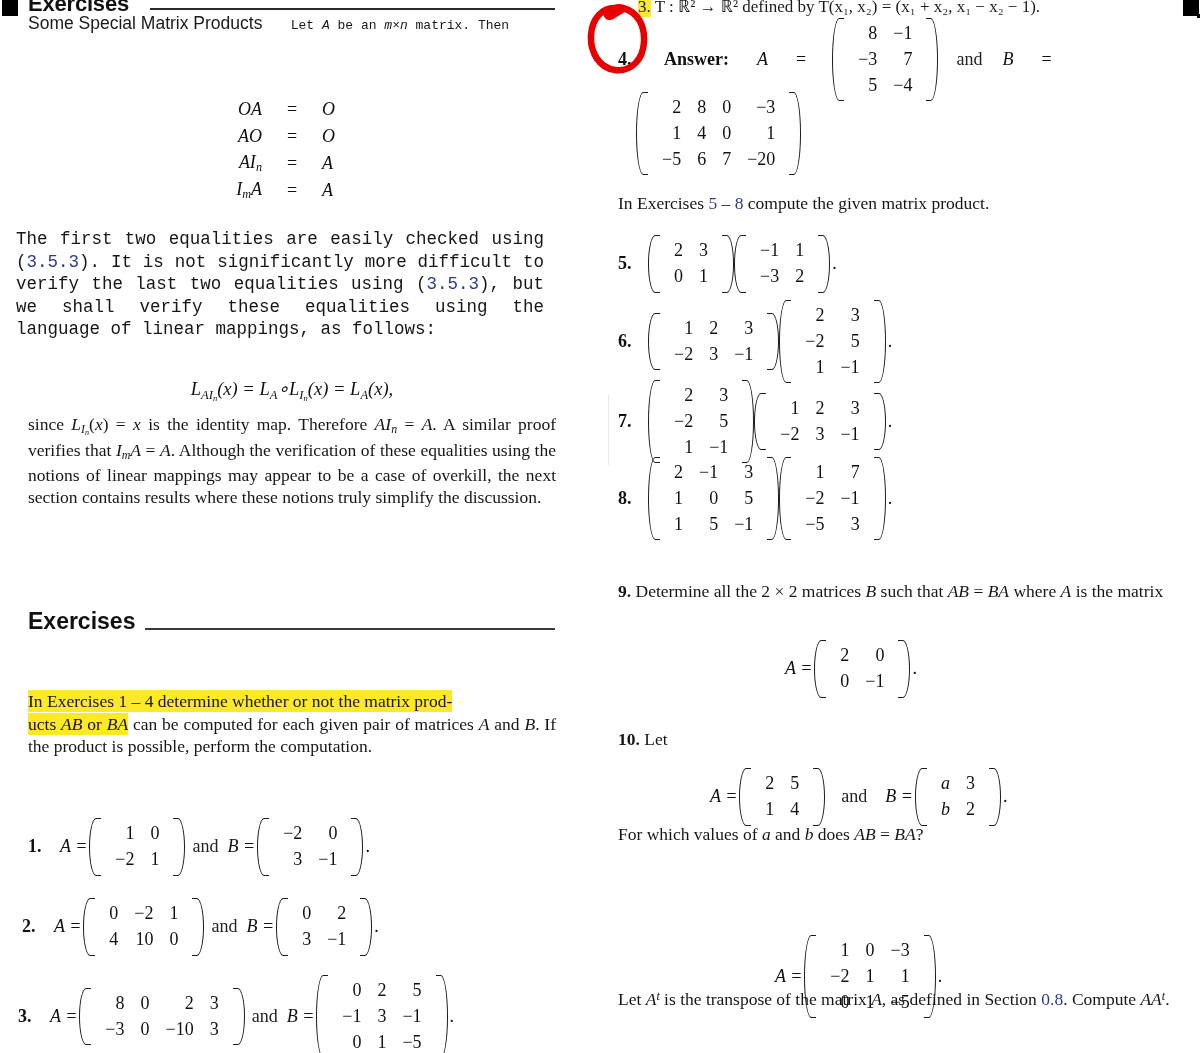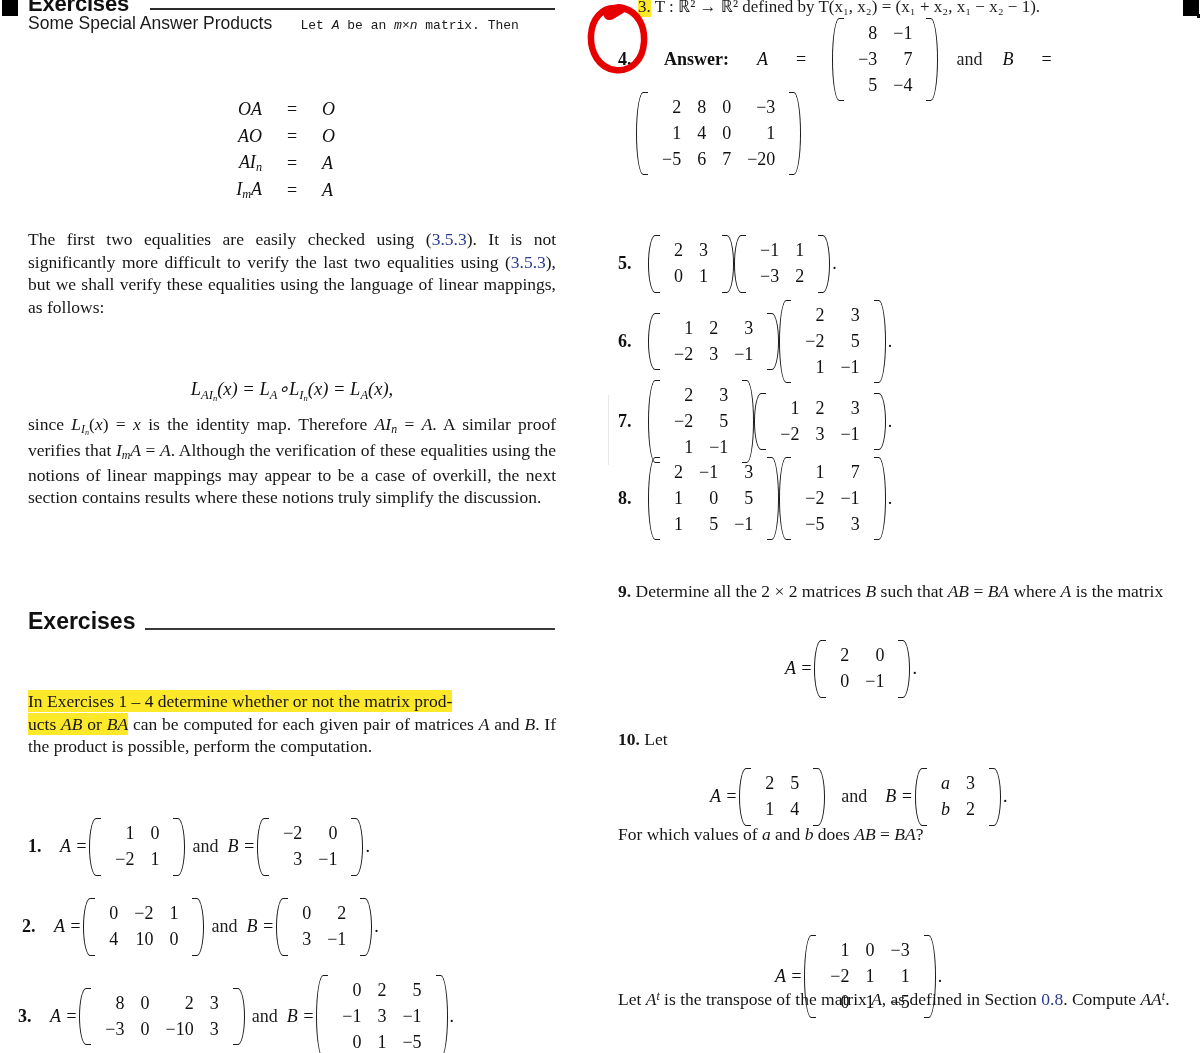--- a/index.html
+++ b/index.html
@@ -58,21 +58,21 @@
     position:absolute;left:28px;top:96px;width:528px;
     font-family:"Liberation Serif", serif;font-size:18px;
   }
   .eqrow{display:flex;justify-content:center;align-items:center;height:27px;}
   .eqrow .lhs{width:120px;text-align:right;font-style:italic;}
   .eqrow .eqs{width:60px;text-align:center;}
   .eqrow .rhs{width:120px;text-align:left;font-style:italic;}
   sub{font-size:0.68em;vertical-align:-0.28em;font-style:italic;}
   sup{font-size:0.68em;vertical-align:0.45em;font-style:italic;}
 
-  .para1{position:absolute;left:28px;top:228px;width:528px;}
+  .para1{position:absolute;left:16px;top:228px;width:528px;font-family:Liberation Mono, monospace;}
   .centered-eq{
     position:absolute;left:28px;top:378px;width:528px;text-align:center;
     font-family:"Liberation Serif", serif;font-size:18.5px;font-style:italic;
   }
   .para2{position:absolute;left:28px;top:413px;width:528px;}
 
   
   .ex-head{position:absolute;left:28px;top:608px;}
   .ex-head .word{
     font-family:"Liberation Sans", sans-serif;font-weight:bold;
@@ -134,21 +134,21 @@
   <div class="corner-mark tl"></div>
   <div class="corner-mark tr"></div>
   <div class="corner-dot tr"></div>
 
   <div class="col col-left" style="height:1053px;">
 
     <div class="cut-heading">Exercises</div>
     <div class="cut-heading-rule"></div>
 
     <div class="subhead">
-      <span>Some Special Answer Products</span>
+      <span>Some Special Matrix Products</span>
       <span class="serif-run">&nbsp;&nbsp; Let <span class="ital">A</span> be an <span class="ital">m</span>×<span class="ital">n</span> matrix. Then</span>
     </div>
 
     <div class="eqblock">
       <div class="eqrow">
         <span class="lhs">OA</span>
         <span class="eqs">=</span>
         <span class="rhs">O</span>
       </div>
       <div class="eqrow">
@@ -340,20 +340,23 @@
             <span class="cell">1</span>
           <span class="cell">−5</span>
             <span class="cell">6</span>
             <span class="cell">7</span>
             <span class="cell">−20</span>
         </span>
         <span class="paren r"></span>
       </span>
     </div>
 
+    <div class="rnote" style="left:10px;top:192px;width:570px;">
+      In Exercises <span class="blue">5</span> – <span class="blue">8</span> compute the given matrix product.
+    </div>
 
     <div class="ex" style="left:10px;top:235px;">
       <span class="num">5.</span>
       <span class="mat">
         <span class="paren l"></span>
         <span class="mgrid c2">
           <span class="cell">2</span>
             <span class="cell">3</span>
           <span class="cell">0</span>
             <span class="cell">1</span>

